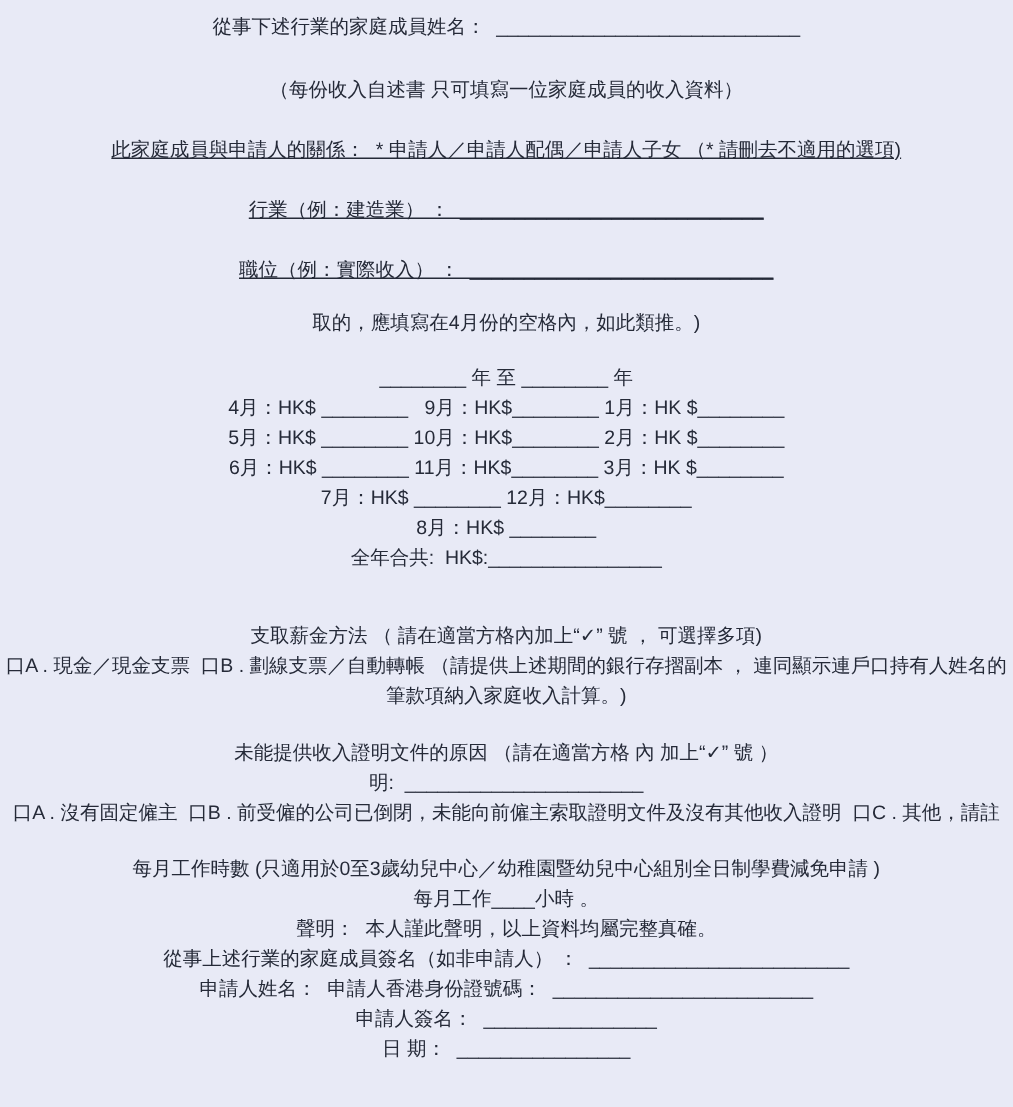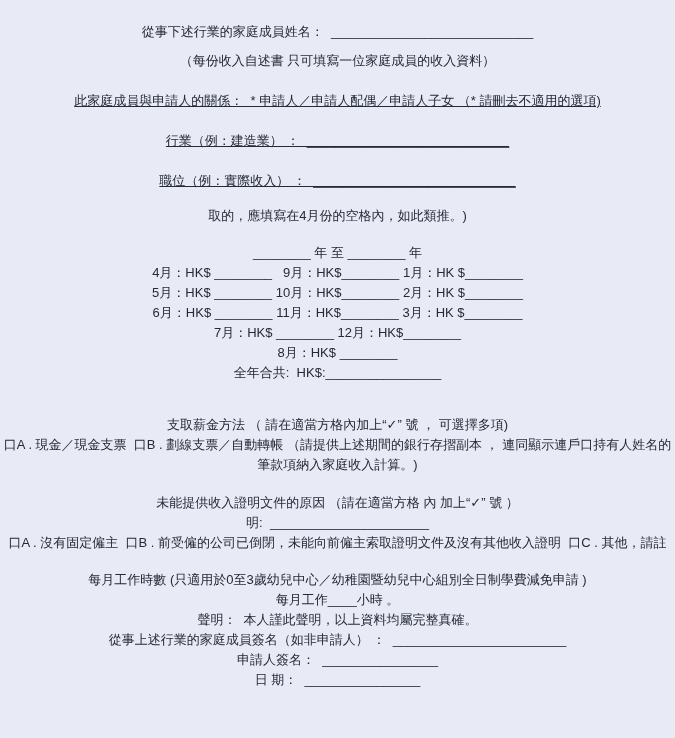--- a/index.html
+++ b/index.html
@@ -10,28 +10,28 @@
     width: 675px;
     height: 738px;
     background: #e8eaf6;
     color: #252a38;
     font-family: "Liberation Sans", sans-serif;
     font-size: 13px;
     line-height: 20px;
     overflow: hidden;
   }
   .doc {
-    padding-top: 22px;
+    padding-top: 8px;
     text-align: center;
   }
   .line {
     white-space: pre;
     text-align: center;
   }
-  .mt22 { margin-top: 9px; }
+  .mt22 { margin-top: 22px; }
   .mt20 { margin-top: 20px; text-decoration: underline; }
   .mt18 { margin-top: 18px; }
   .mt17 { margin-top: 17px; }
   .mt16 { margin-top: 32px; }
   .mt15 { margin-top: 15px; }
 </style>
 </head>
 <body style="background: rgb(232, 234, 246); color: rgb(37, 42, 56);">
 
 <div class="doc">
@@ -80,17 +80,18 @@
     <div class="line">未能提供收入證明文件的原因 （請在適當方格 內 加上“✓” 號 ）</div>
     <div class="line">明:  ______________________</div>
     <div class="line">口A . 沒有固定僱主  口B . 前受僱的公司已倒閉，未能向前僱主索取證明文件及沒有其他收入證明  口C . 其他，請註</div>
   </section>
 
   <section class="mt17">
     <div class="line">每月工作時數 (只適用於0至3歲幼兒中心／幼稚園暨幼兒中心組別全日制學費減免申請 )</div>
     <div class="line">每月工作____小時 。</div>
     <div class="line">聲明：  本人謹此聲明，以上資料均屬完整真確。</div>
     <div class="line">從事上述行業的家庭成員簽名（如非申請人） ：  ________________________</div>
+    <div class="line">申請人姓名：  申請人香港身份證號碼：  ________________________</div>
     <div class="line">申請人簽名：  ________________</div>
     <div class="line">日 期：  ________________</div>
   </section>
 
 </div>
 
 </body></html>

